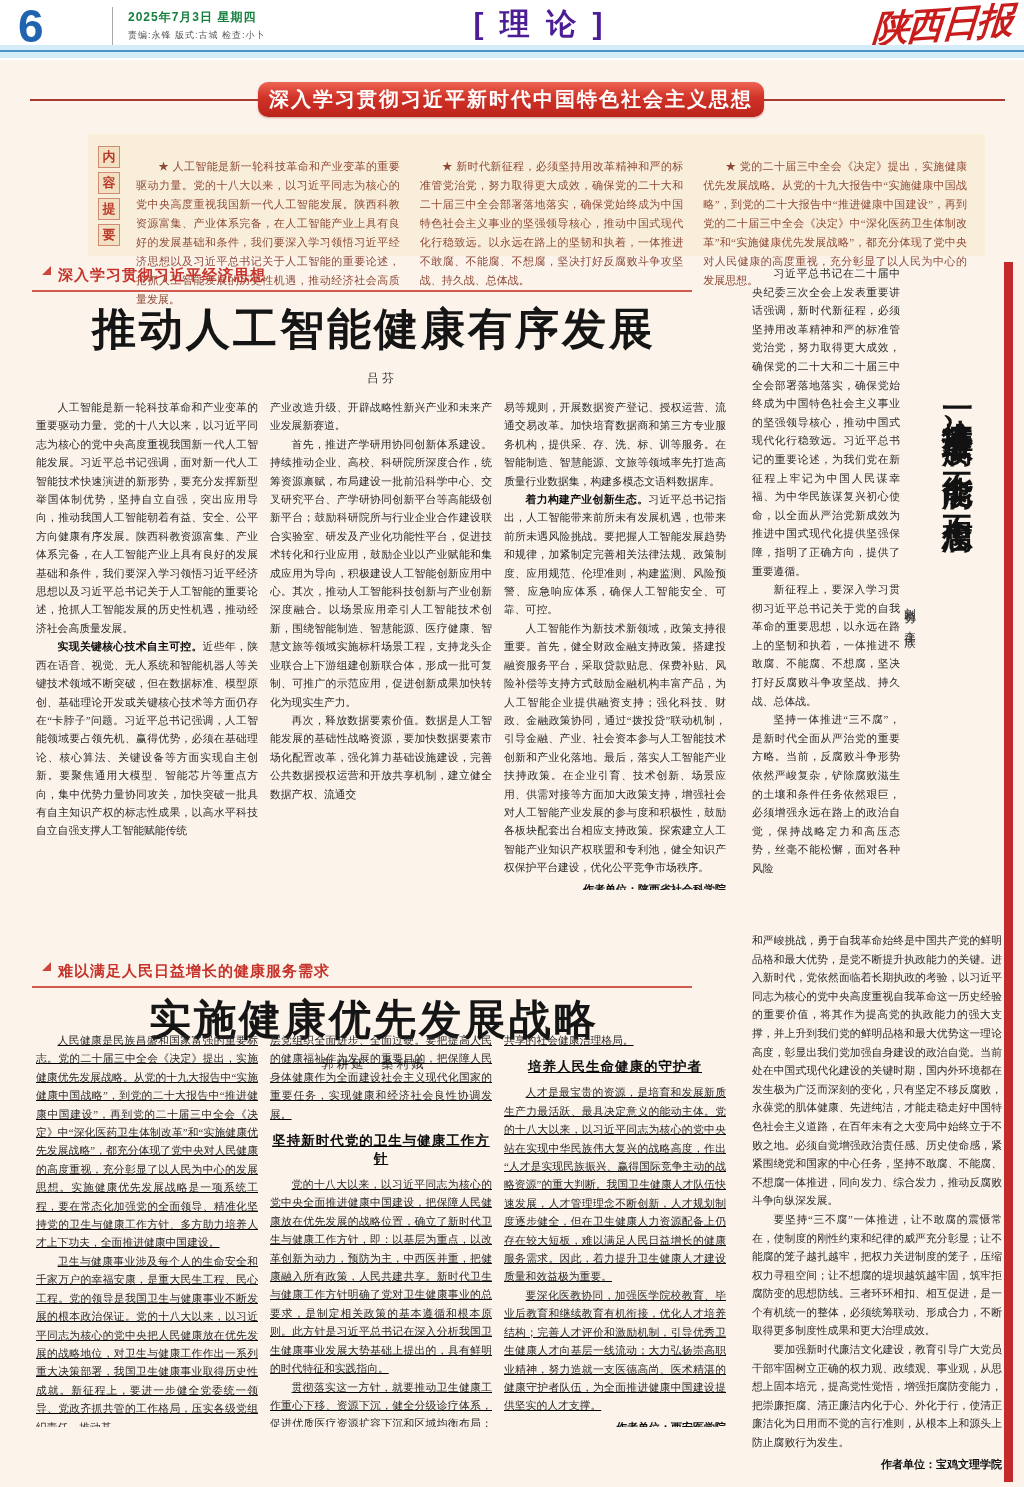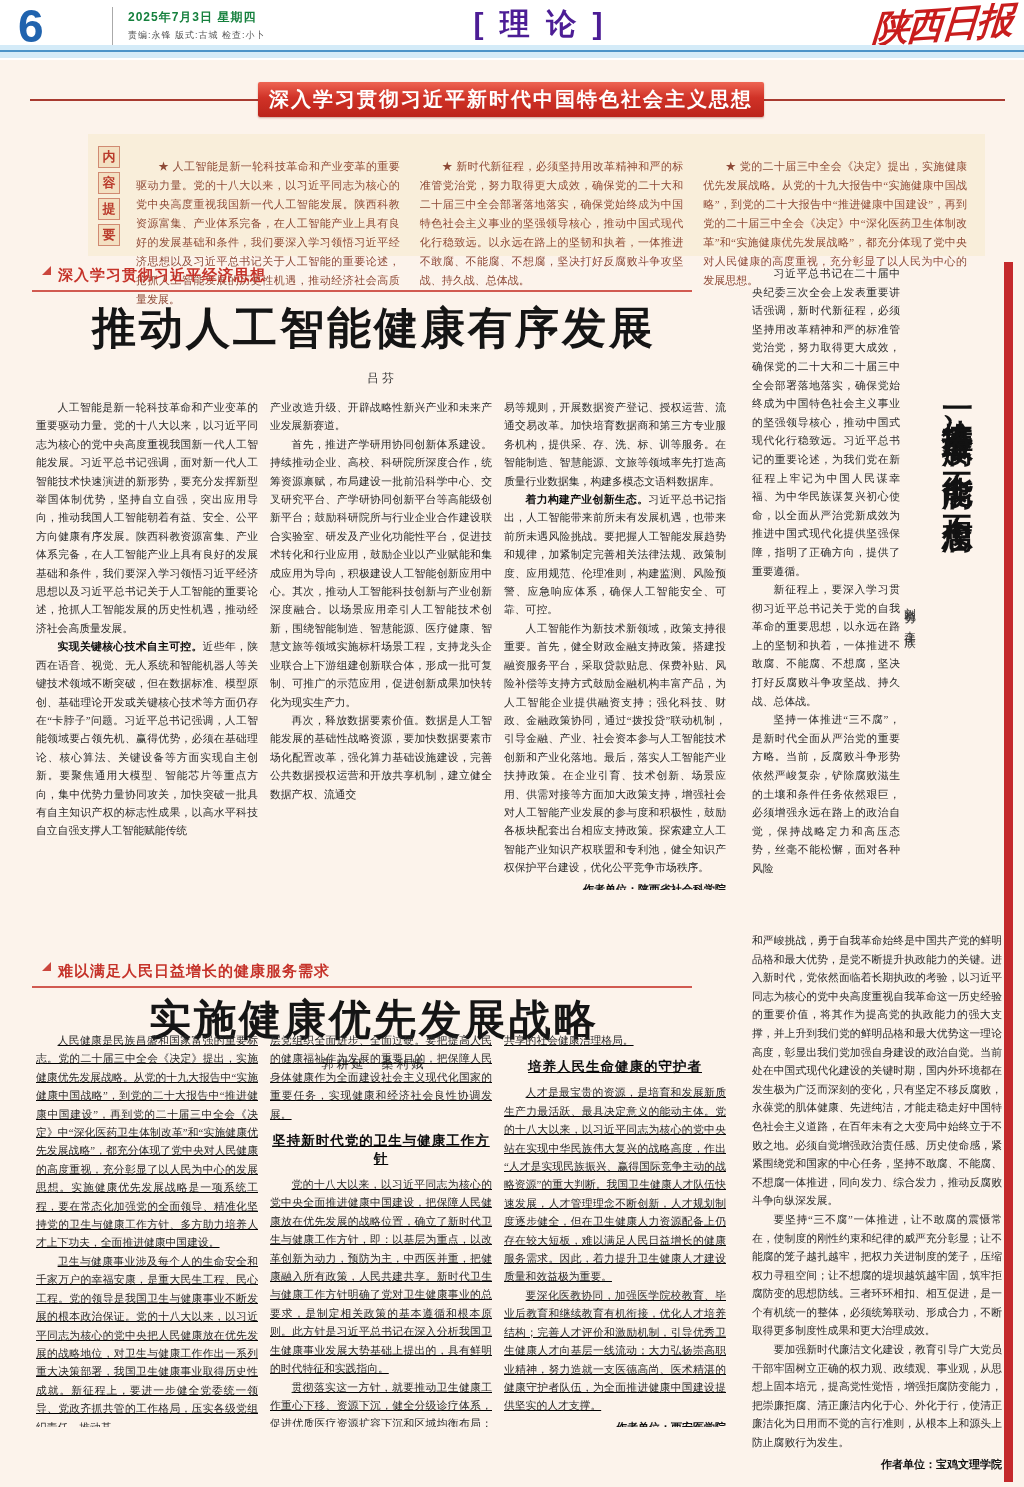--- a/index.html
+++ b/index.html
@@ -12,21 +12,21 @@
   .hdr-date{position:absolute;left:128px;top:9px;font:bold 12px "Liberation Sans",sans-serif;color:#15803d;letter-spacing:1px;}
   .hdr-staff{position:absolute;left:128px;top:29px;font:9px "Liberation Sans",sans-serif;color:#555;letter-spacing:1px;text-align:center;}
   .section-title{position:absolute;left:420px;top:4px;width:240px;text-align:center;
         font:bold 30px "Liberation Sans",sans-serif;color:#4c1d95;letter-spacing:4px;}
   .masthead{position:absolute;left:872px;top:2px;width:140px;font:bold italic 37px/44px "DejaVu Serif",serif;
         color:#c91d1d;transform:rotate(-4deg) skewX(-8deg);letter-spacing:-2px;white-space:nowrap;}
   .band{position:absolute;left:0;top:45px;width:1024px;height:13px;background:#d4ebf8;}
   .band-line{position:absolute;left:0;top:50px;width:1024px;height:2px;background:#4b93c8;}
   
   .top-redline{position:absolute;left:30px;top:99px;width:975px;height:2px;background:#a83a30;}
-  .banner{position:absolute;left:258px;top:82px;width:506px;height:35px;border-radius:2px;
+  .banner{position:absolute;left:258px;top:82px;width:506px;height:35px;border-radius:10px;
         background:linear-gradient(180deg,#ee6553 0%,#d03227 45%,#bb241b 100%);
         color:#fff;display:flex;align-items:center;justify-content:center;
         font:bold 20px "Liberation Sans",sans-serif;letter-spacing:2px;box-shadow:0 1px 2px rgba(120,20,10,.35);}
   
   .summary-box{position:absolute;left:88px;top:134px;width:897px;height:122px;background:#f9eeda;display:flex;}
   .summary-label{width:24px;margin:12px 6px 0 10px;}
   .summary-label span{display:block;width:20px;height:20px;margin-bottom:4px;text-align:center;
         font:bold 13px/20px "Liberation Sans",sans-serif;color:#b93a2b;background:#f3e0c2;border:1px solid #d08a72;}
   .summary-cols{flex:1;display:flex;gap:20px;padding:12px 18px 10px 8px;}
   .summary-col{flex:1;font-size:11px;line-height:19px;color:#8e4a37;text-align:justify;text-indent:2em;}
@@ -85,21 +85,21 @@
       <p class="summary-col">★ 新时代新征程，必须坚持用改革精神和严的标准管党治党，努力取得更大成效，确保党的二十大和二十届三中全会部署落地落实，确保党始终成为中国特色社会主义事业的坚强领导核心，推动中国式现代化行稳致远。以永远在路上的坚韧和执着，一体推进不敢腐、不能腐、不想腐，坚决打好反腐败斗争攻坚战、持久战、总体战。</p>
       <p class="summary-col">★ 党的二十届三中全会《决定》提出，实施健康优先发展战略。从党的十九大报告中“实施健康中国战略”，到党的二十大报告中“推进健康中国建设”，再到党的二十届三中全会《决定》中“深化医药卫生体制改革”和“实施健康优先发展战略”，都充分体现了党中央对人民健康的高度重视，充分彰显了以人民为中心的发展思想。</p>
     </div>
   </div>
 
   <div class="kicker" style="left:42px;top:266px;">
     <span class="kicker-tri"></span>
     <span>深入学习贯彻习近平经济思想</span>
   </div>
   <div class="kicker-rule" style="left:32px;top:290px;width:660px;"></div>
-  <div class="headline" style="left:30px;top:302px;width:688px;font-size:44px;line-height:54px;font-family:Liberation Serif, serif;">推动人工智能健康有序发展</div>
+  <div class="headline" style="left:30px;top:302px;width:688px;font-size:44px;line-height:54px;">推动人工智能健康有序发展</div>
   <div class="byline" style="left:38px;top:370px;width:688px;">吕芬</div>
   <div class="cols" style="left:30px;top:398px;width:690px;height:492px;">
     <div class="col" style="height:492px;">
         <p class="para">人工智能是新一轮科技革命和产业变革的重要驱动力量。党的十八大以来，以习近平同志为核心的党中央高度重视我国新一代人工智能发展。习近平总书记强调，面对新一代人工智能技术快速演进的新形势，要充分发挥新型举国体制优势，坚持自立自强，突出应用导向，推动我国人工智能朝着有益、安全、公平方向健康有序发展。陕西科教资源富集、产业体系完备，在人工智能产业上具有良好的发展基础和条件，我们要深入学习领悟习近平经济思想以及习近平总书记关于人工智能的重要论述，抢抓人工智能发展的历史性机遇，推动经济社会高质量发展。</p>
         <p class="para"><b>实现关键核心技术自主可控。</b>近些年，陕西在语音、视觉、无人系统和智能机器人等关键技术领域不断突破，但在数据标准、模型原创、基础理论开发或关键核心技术等方面仍存在“卡脖子”问题。习近平总书记强调，人工智能领域要占领先机、赢得优势，必须在基础理论、核心算法、关键设备等方面实现自主创新。要聚焦通用大模型、智能芯片等重点方向，集中优势力量协同攻关，加快突破一批具有自主知识产权的标志性成果，以高水平科技自立自强支撑人工智能赋能传统</p>
       </div>
     <div class="col" style="height:492px;">
         <p class="para noindent">产业改造升级、开辟战略性新兴产业和未来产业发展新赛道。</p>
         <p class="para">首先，推进产学研用协同创新体系建设。持续推动企业、高校、科研院所深度合作，统筹资源禀赋，布局建设一批前沿科学中心、交叉研究平台、产学研协同创新平台等高能级创新平台；鼓励科研院所与行业企业合作建设联合实验室、研发及产业化功能性平台，促进技术转化和行业应用，鼓励企业以产业赋能和集成应用为导向，积极建设人工智能创新应用中心。其次，推动人工智能科技创新与产业创新深度融合。以场景应用牵引人工智能技术创新，围绕智能制造、智慧能源、医疗健康、智慧文旅等领域实施标杆场景工程，支持龙头企业联合上下游组建创新联合体，形成一批可复制、可推广的示范应用，促进创新成果加快转化为现实生产力。</p>
         <p class="para">再次，释放数据要素价值。数据是人工智能发展的基础性战略资源，要加快数据要素市场化配置改革，强化算力基础设施建设，完善公共数据授权运营和开放共享机制，建立健全数据产权、流通交</p>

